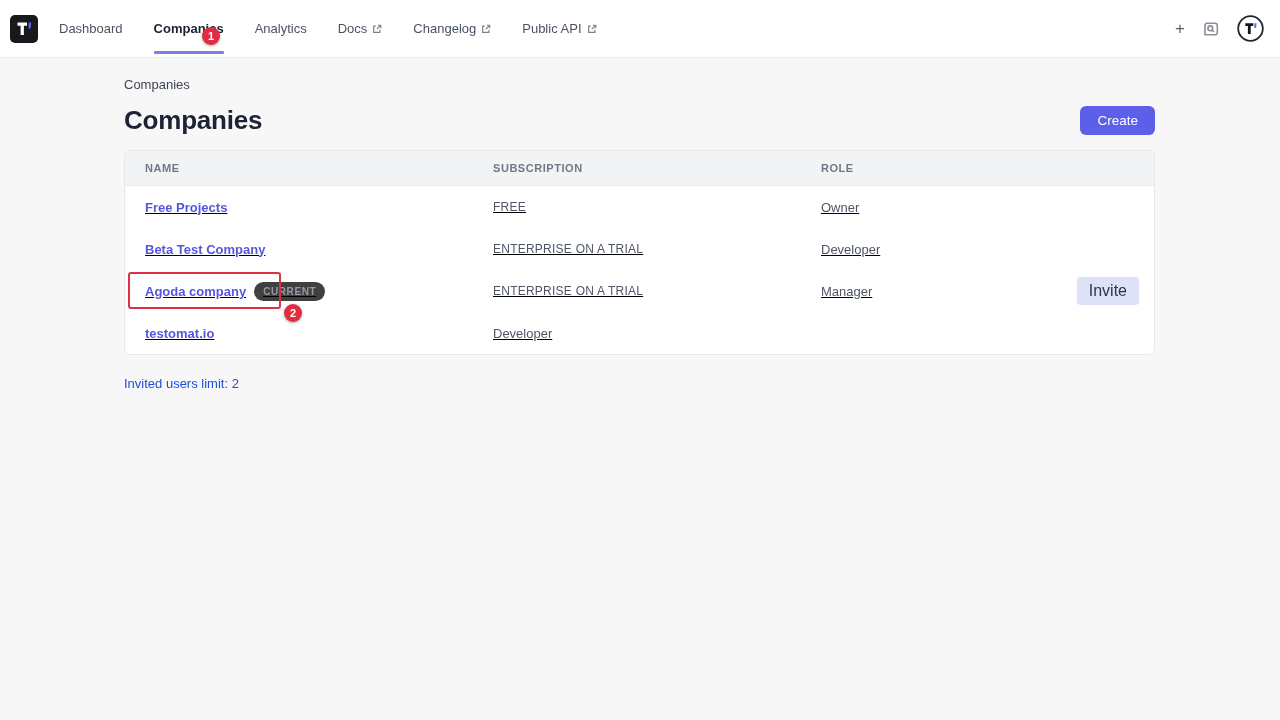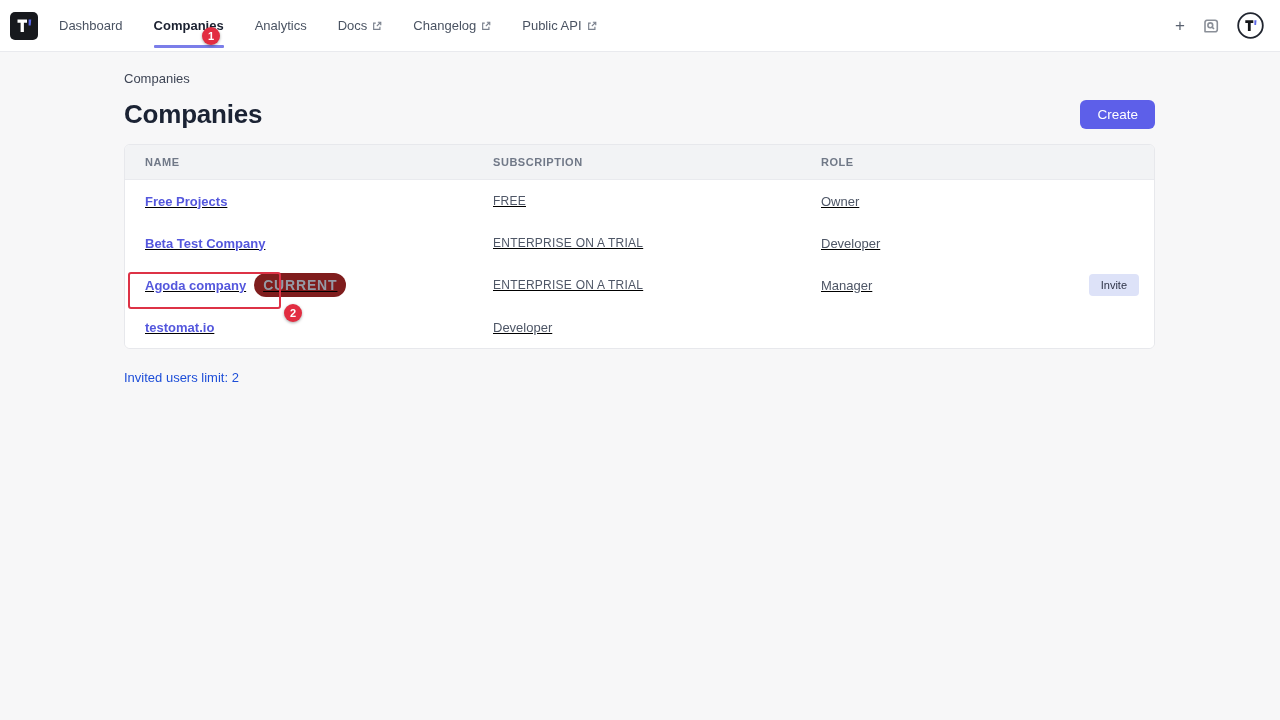--- a/index.html
+++ b/index.html
@@ -6,21 +6,21 @@
   html, body { width: 1280px; height: 720px; }
   body {
     font-family: "Liberation Sans", sans-serif;
     background: #f7f7f8;
     position: relative;
     overflow: hidden;
   }
 
   
   .topbar {
-    height: 52px;
+    height: 58px;
     background: #ffffff;
     border-bottom: 1px solid #e9eaee;
     display: flex;
     align-items: stretch;
     padding: 0 16px 0 10px;
   }
   .logo-box {
     align-self: center;
     width: 28px; height: 28px;
     margin-right: 21px;
@@ -130,42 +130,42 @@
     gap: 8px;
   }
   .company-link {
     font-size: 13px;
     font-weight: 600;
     color: #5457dd;
     text-decoration: none;
     cursor: pointer;
   }
   .badge-current {
-    background: #7f1d1d;
+    background: #404040;
     color: #959aa6;
-    font-size: 14px;
+    font-size: 10px;
     font-weight: 700;
     letter-spacing: 0.06em;
     text-transform: uppercase;
     padding: 4px 9px;
     border-radius: 999px;
   }
   .cell-sub {
     font-size: 12px;
     color: #4e5666;
     letter-spacing: 0.02em;
   }
   .cell-role { font-size: 13px; color: #4e5666; }
   .invite-btn {
     background: #dde2f8;
     color: #2f3448;
     border: none;
     border-radius: 4px;
     font-family: inherit;
-    font-size: 11px;
+    font-size: 16px;
     padding: 5px 12px;
     cursor: pointer;
   }
   .footer-note {
     margin-top: 21px;
     font-size: 13px;
     color: #1d4ed8;
   }
 
   

